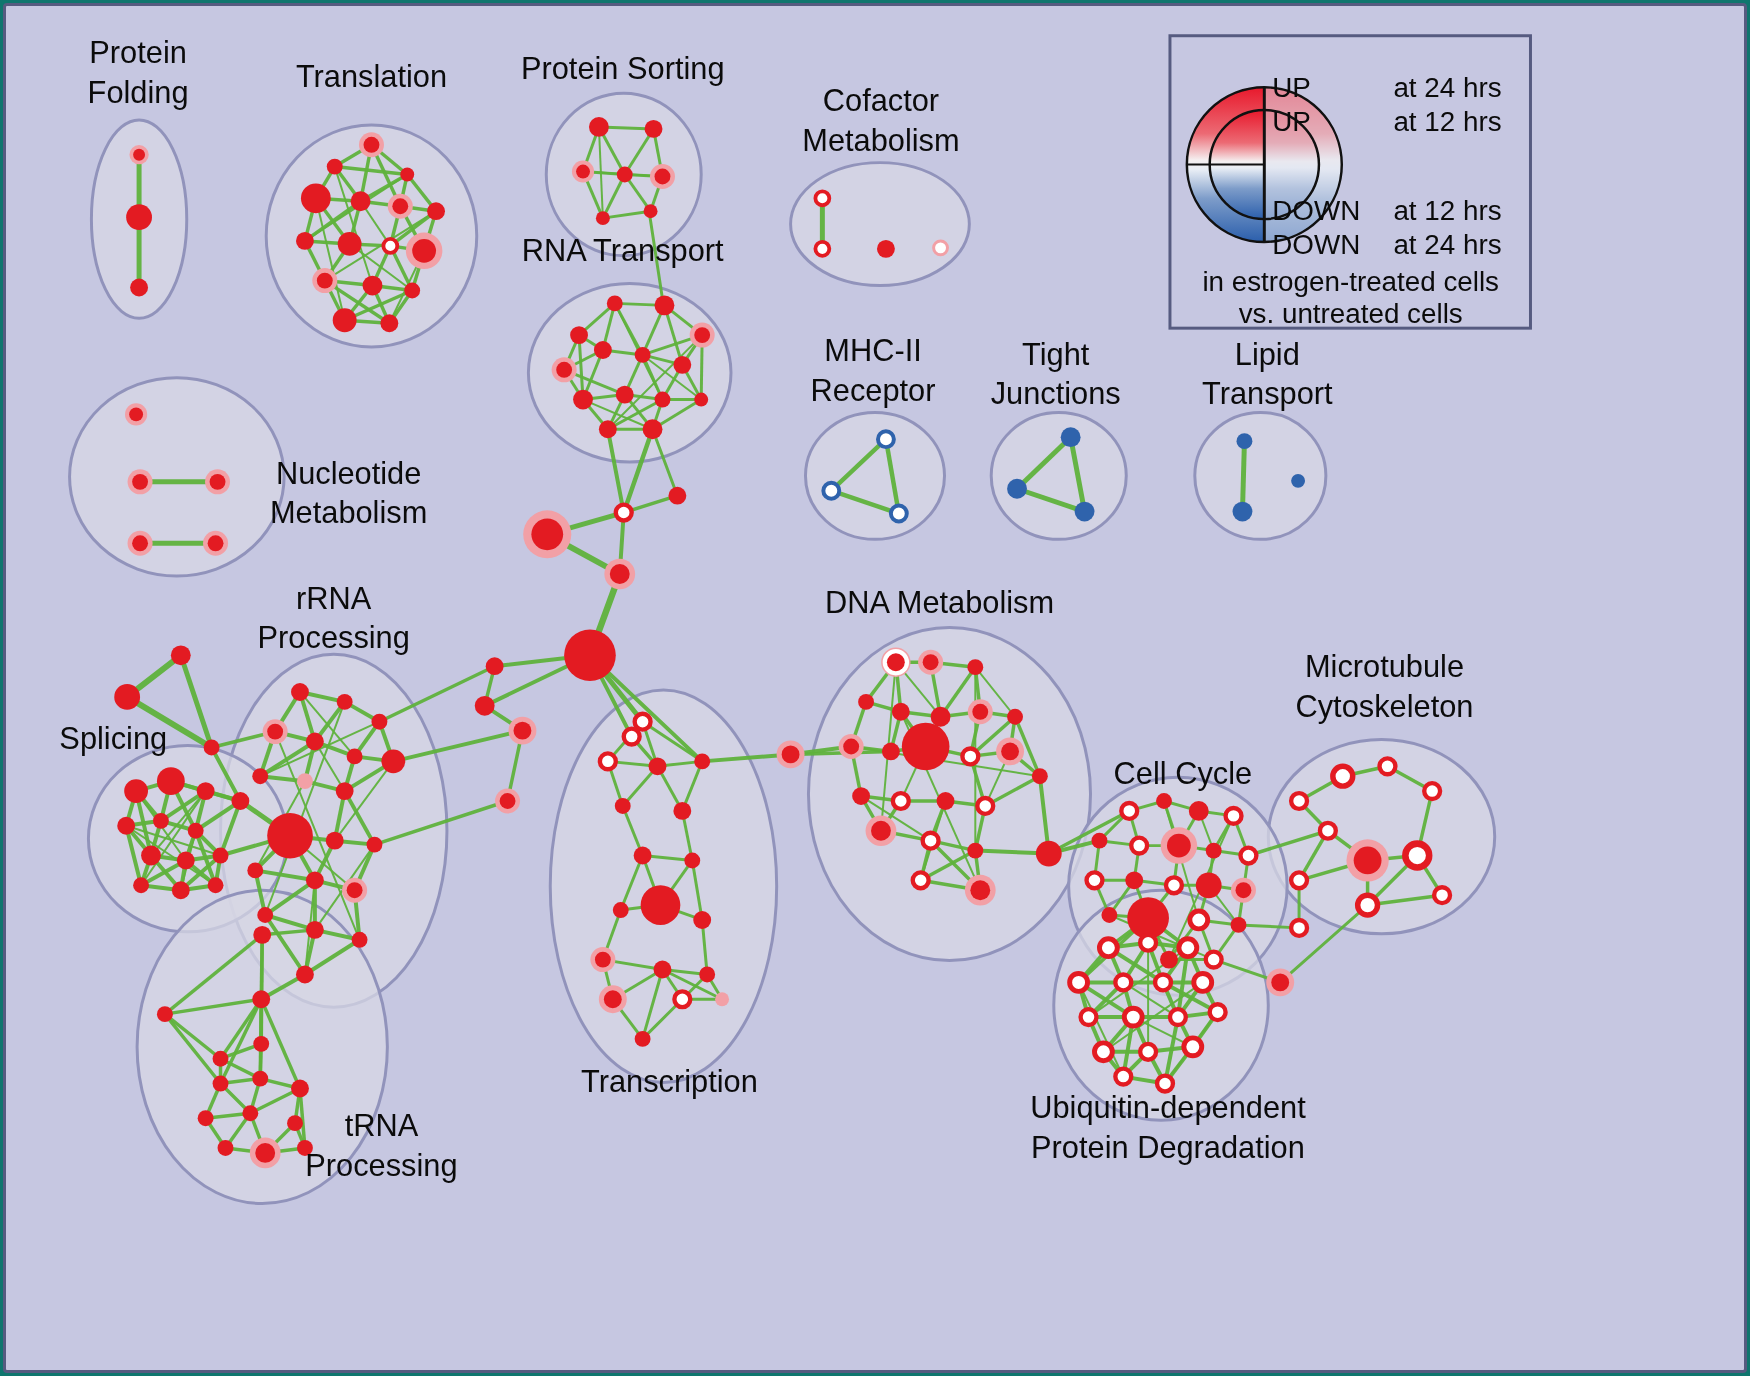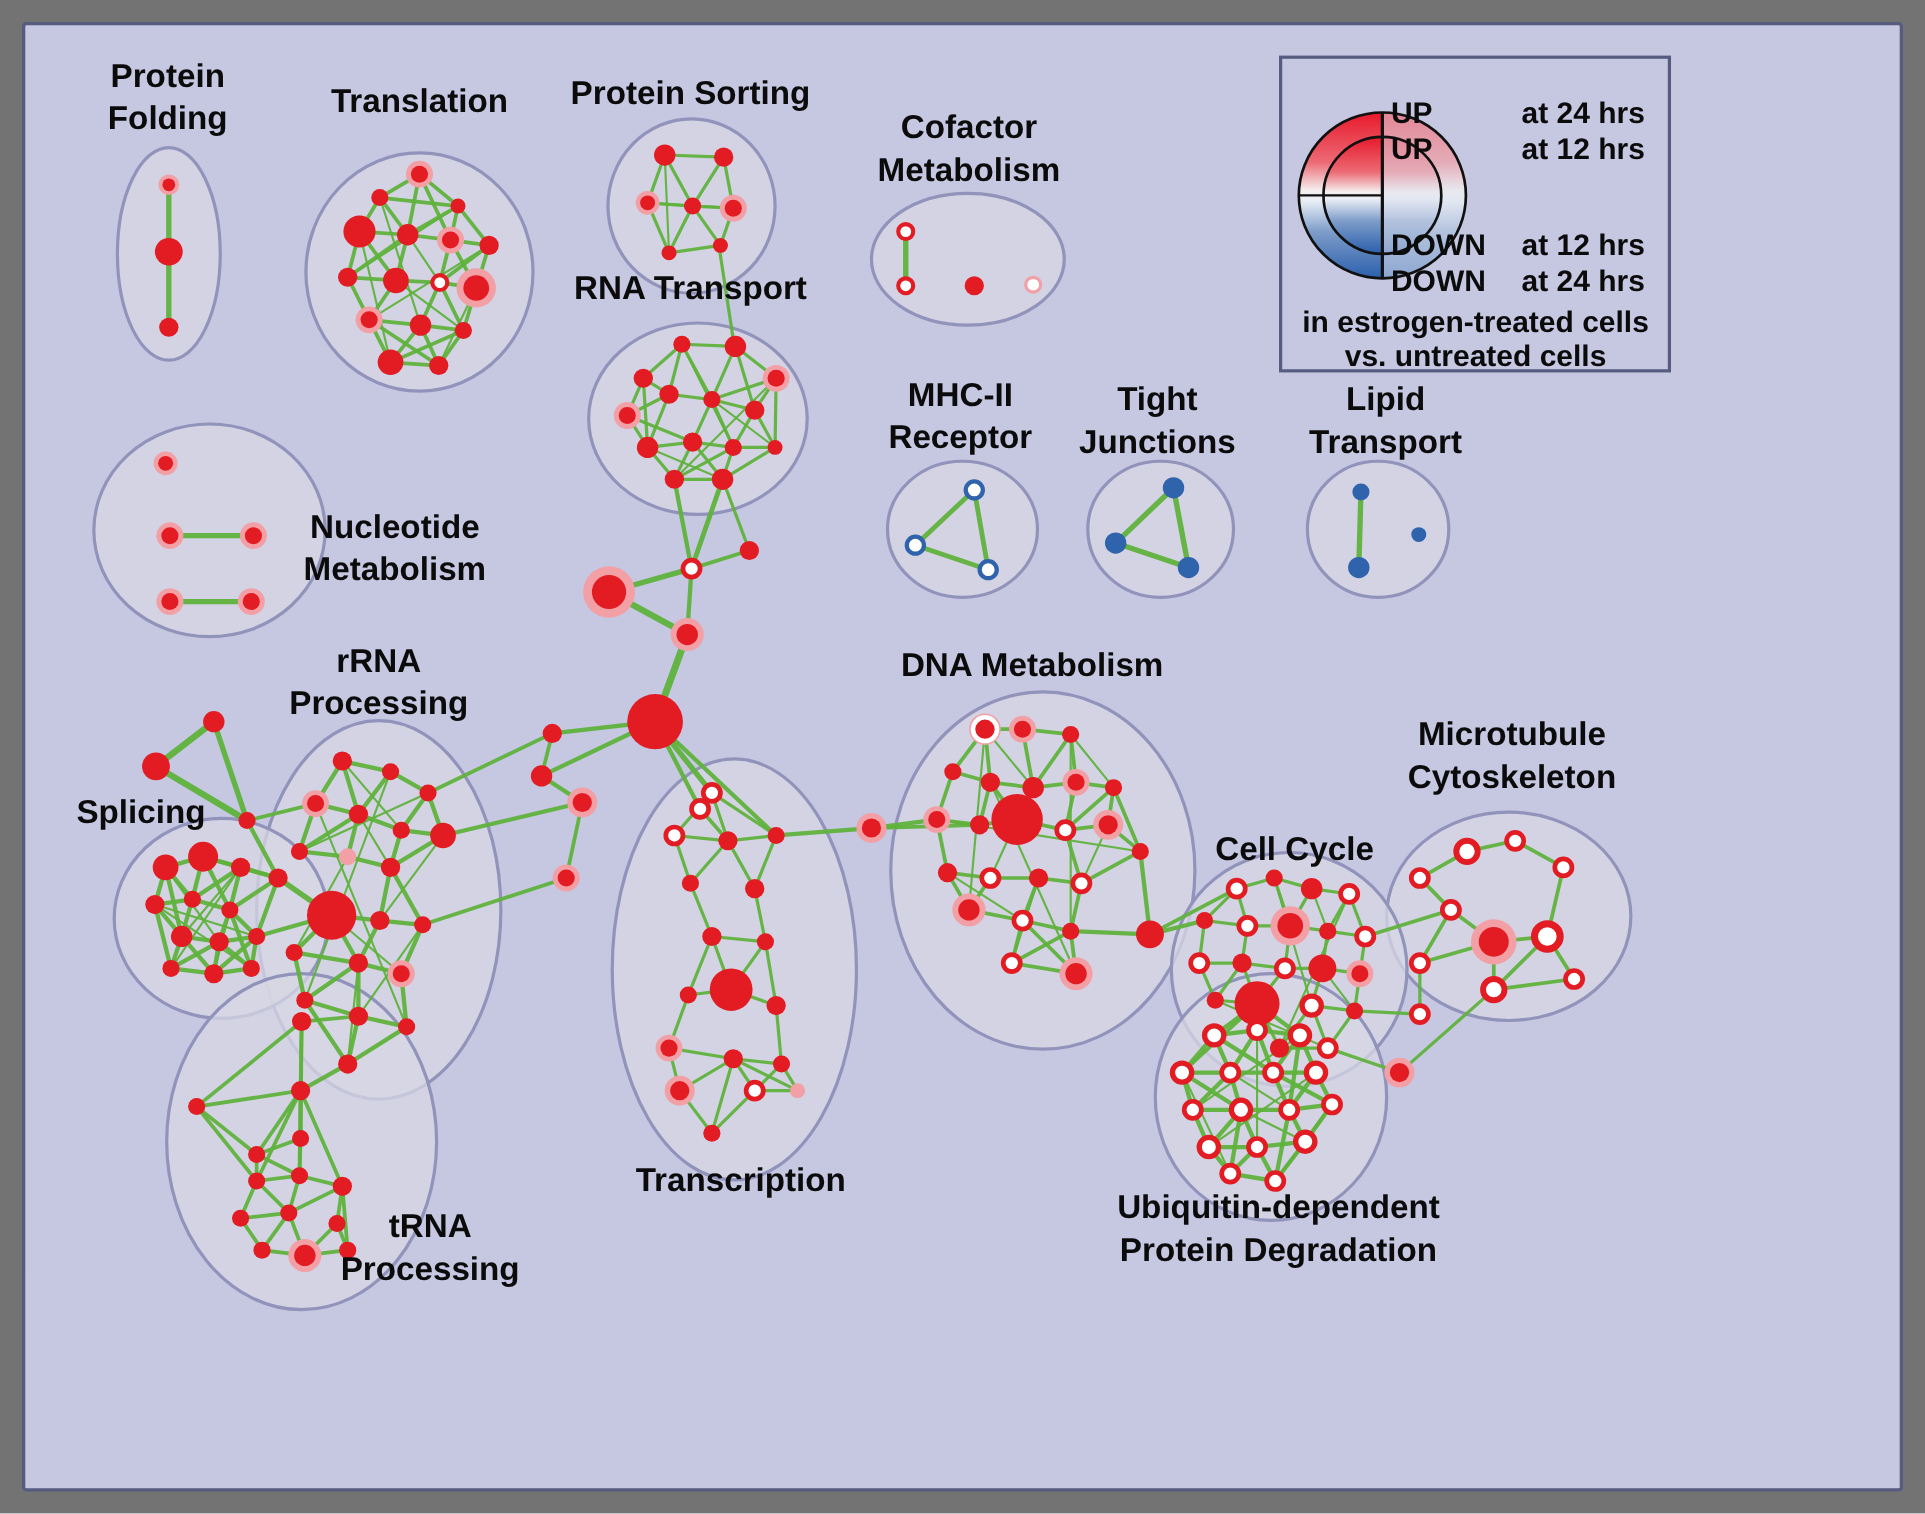--- a/index.html
+++ b/index.html
@@ -1,17 +1,17 @@
 <!DOCTYPE html>
 <html><head>
 <meta charset="utf-8">
 <style>
   html,body{margin:0;padding:0;background:#ffffff;}
   body{font-family:"Liberation Sans", sans-serif;}
-  .page{width:1750px;height:1376px;box-sizing:border-box;background:#737373;padding:20px;font-weight:bold;}
+  .page{width:1750px;height:1376px;box-sizing:border-box;background:#0f766e;padding:3px;}
   .figure{position:relative;width:100%;height:100%;box-sizing:border-box;
           background:#c6c7e1;border:3px solid #565b80;border-radius:4px;overflow:hidden;}
   .figure svg.net{position:absolute;left:0;top:0;width:100%;height:100%;display:block;}
   .clabel{font-family:"Liberation Sans",sans-serif;font-size:31px;fill:#0b0b0b;}
   .legend-text{font-family:"Liberation Sans",sans-serif;font-size:28px;fill:#0b0b0b;}
 </style>
 </head>
 <body>
 
 <div class="page">

